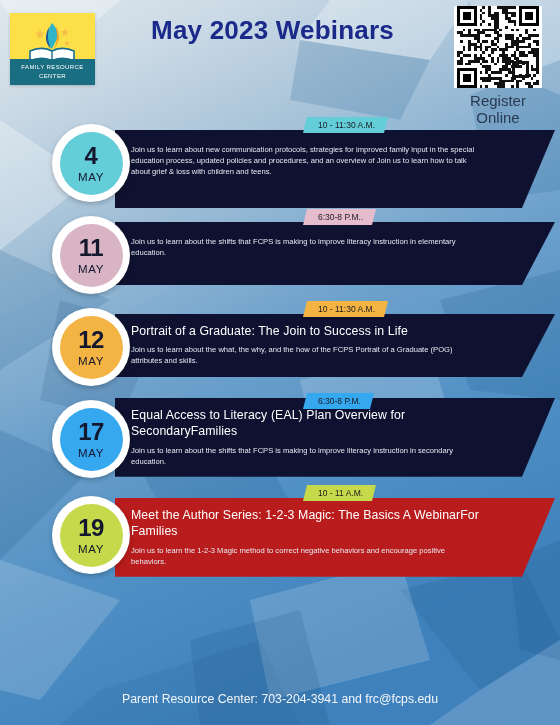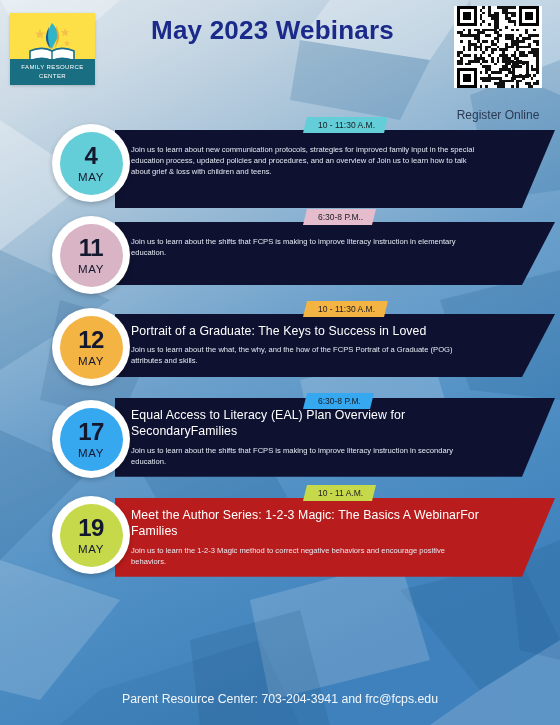--- a/index.html
+++ b/index.html
@@ -37,21 +37,21 @@
   .title-wrap {
     position:absolute; left:100px; top:14px; width:345px;
     text-align:center; color:#1b2a8a;
     font-size:26px; font-weight:bold; line-height:1.28;
     letter-spacing:.2px;
   }
   .title-wrap .t2 { display:block; }
 
   .qr-wrap { position:absolute; right:12px; top:6px; width:100px; text-align:center; }
   .qr { width:88px; height:82px; margin:0 auto; background:#fff; display:block; }
-  .qr-label { margin-top:20px; font-size:12px; color:#2a3a52; }
+  .qr-label { margin-top:4px; font-size:15px; color:#2a3a52; }
 
   
   .events { position:absolute; top:112px; left:0; width:560px; }
   .event { position:relative; height:0; }
 
   .bar {
     position:absolute; left:115px; background:#0e1230;
     color:#fff; padding:9px 70px 10px 16px;
   }
   .bar.r1 { clip-path: polygon(0 0, 100% 0, 92.5% 100%, 0 100%); }
@@ -503,21 +503,21 @@
       <div class="time-badge" style="left: 305px; top: 97px; background: rgb(229, 188, 203);"><span>6:30-8 P.M..</span></div>
       <div class="circle" style="top: 104px;">
         <div class="circle-inner" style="background: rgb(216, 180, 196);">
           <div class="c-day">11</div>
           <div class="c-mon">MAY</div>
         </div>
       </div>
     </div>
     <div class="event">
       <div class="bar r1" style="top: 202px; width: 440px; min-height: 63px; background: rgb(14, 18, 48);">
-        <div class="ev-title">Portrait of a Graduate: The Keys to Success in Loved</div>
+        <div class="ev-title">Portrait of a Graduate: The Join to Success in Life</div>
         <div class="ev-desc">Join us to learn about the what, the why, and the how of the FCPS Portrait of a Graduate (POG) attributes and skills.</div>
       </div>
       <div class="time-badge" style="left: 305px; top: 189px; background: rgb(244, 180, 68);"><span>10 - 11:30 A.M.</span></div>
       <div class="circle" style="top: 196px;">
         <div class="circle-inner" style="background: rgb(244, 180, 68);">
           <div class="c-day">12</div>
           <div class="c-mon">MAY</div>
         </div>
       </div>
     </div>

